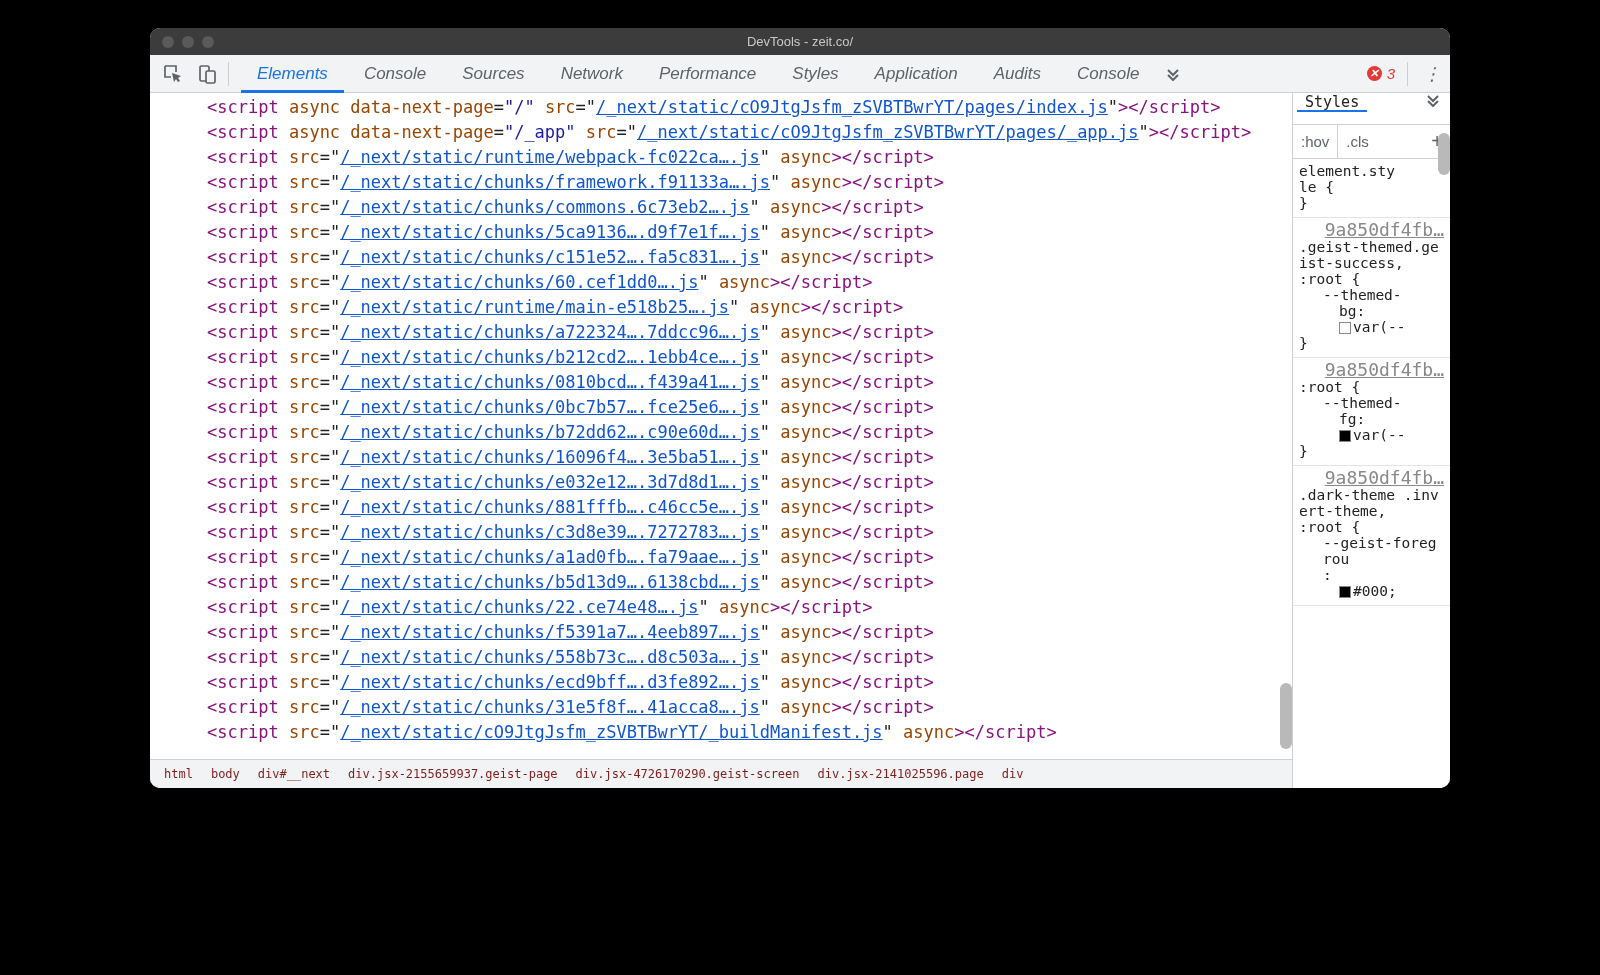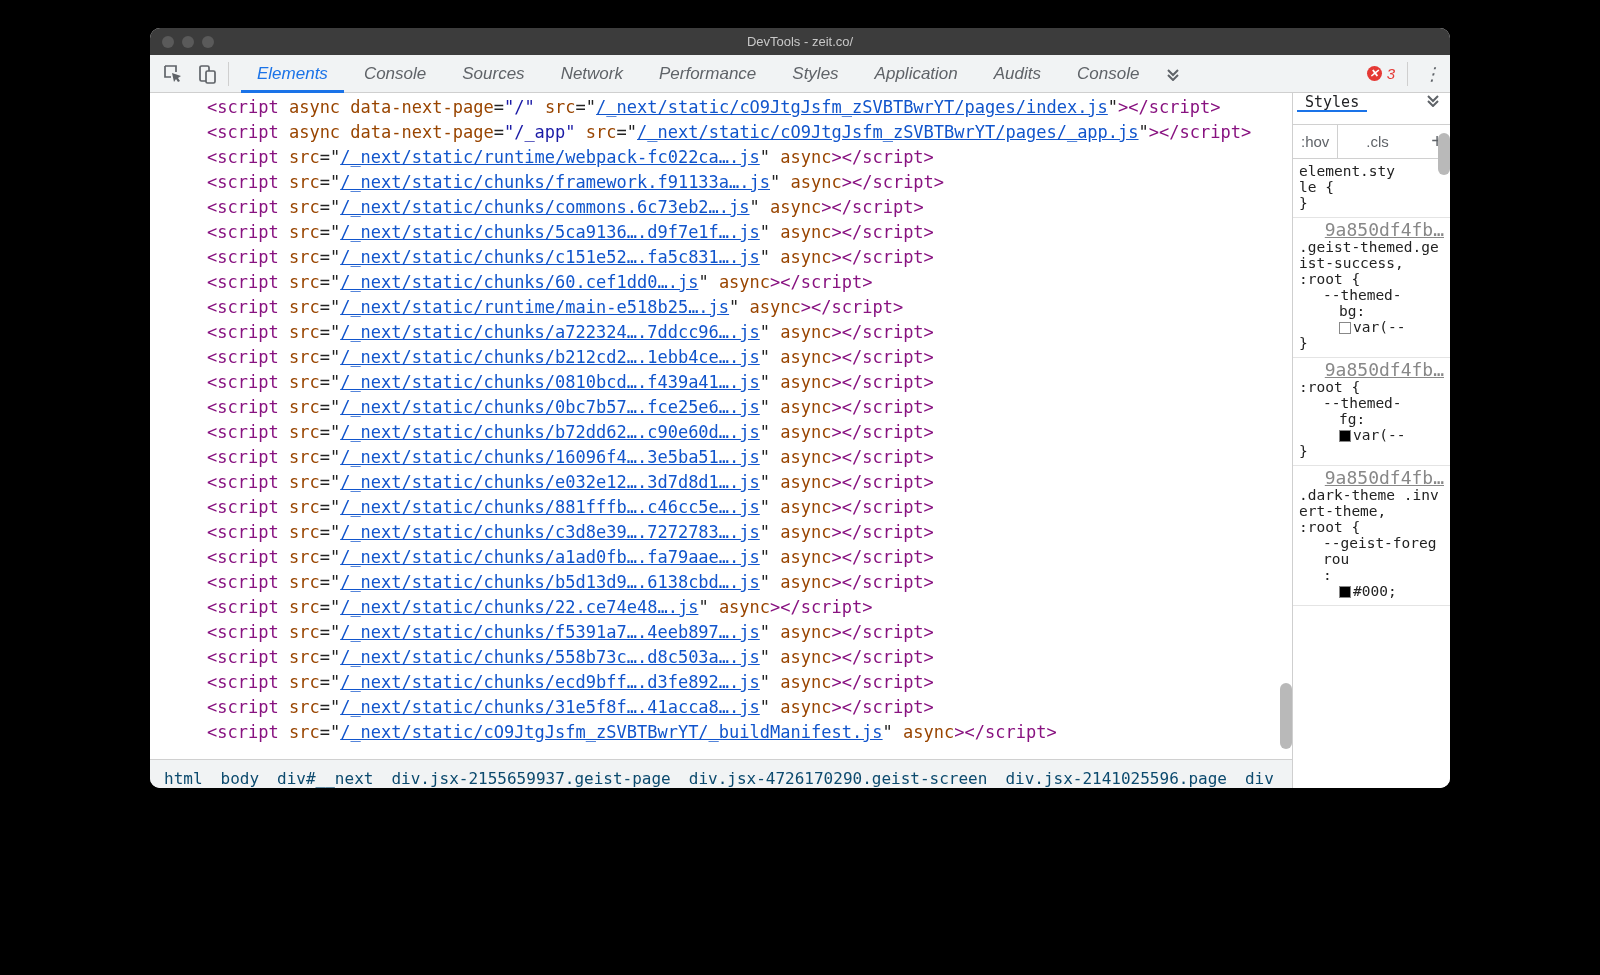--- a/index.html
+++ b/index.html
@@ -45,37 +45,37 @@
   .source .indent{ display:inline-block; width:55px;}
   .source .line{ padding-left:0; }
   .t-tag{ color:#881280;}
   .t-attr{ color:#994500;}
   .t-punct{ color:#881280;}
   .t-str{ color:#1a1aa6;}
   .t-link{ color:#1155cc; text-decoration:underline;}
   .scroll-thumb{ position:absolute; right:0; width:12px; height:66px; background:#b9b9b9; border-radius:6px; top:590px;}
   .breadcrumbs{
     height:29px; border-top:1px solid #d0d0d0; background:#f1f3f4;
-    display:flex; align-items:flex-end; gap:18px; padding:0 14px;
-    font-family: ui-monospace, Menlo, monospace; font-size:16px; color:#0c4a6e;
+    display:flex; align-items:center; gap:18px; padding:0 14px;
+    font-family: ui-monospace, Menlo, monospace; font-size:12px; color:#7f1d1d;
     flex:none; white-space:nowrap; overflow:hidden;
   }
   
   .styles-panel{
     width:158px; flex:none; border-left:1px solid #cfcfcf; display:flex;
     flex-direction:column; background:#fff; font-family: ui-monospace, Menlo, monospace;
     font-size:15px; position:relative;
   }
   .sp-tabs{ height:32px; border-bottom:1px solid #d0d0d0; display:flex; align-items:flex-start;gap:40px;}
   .sp-tab{ padding:0 12px; display:flex; align-items:center; color:#5f6368; position:relative;}
   .sp-tab.active{ color:#202124;}
   .sp-tab.active::after{content:""; position:absolute; left:4px; right:4px; bottom:-1px; height:2px; background:#1a73e8;}
   .sp-more{ margin-left:auto; width:34px; display:flex; align-items:center; justify-content:center; color:#5f6368;}
   .filter-row{ height:34px; border-bottom:1px solid #d0d0d0; display:flex; align-items:center;
-    font-family:-apple-system, sans-serif; font-size:15px; color:#5f6368;gap:20px;}
+    font-family:-apple-system, sans-serif; font-size:15px; color:#5f6368;}
   .filter-row .hov{ padding:0 8px; border-right:1px solid #d0d0d0; height:100%; display:flex; align-items:center;}
   .filter-row .cls{ padding:0 8px; height:100%; display:flex; align-items:center;}
   .filter-row .plus{ margin-left:auto; width:26px; text-align:center; font-size:20px;}
   .rules{ flex:1; overflow:hidden; font-size:14.5px; line-height:16px; color:#222;}
   .rule-block{ border-bottom:1px solid #e4e4e4; padding:4px 6px 6px 6px; word-break:break-all;}
   .rule-src{ color:#888; text-align:right; text-decoration:underline; font-size:18px; margin-bottom:1px;}
   .sw{ display:inline-block; width:12px; height:12px; border:1px solid #888; vertical-align:-2px; margin-right:2px;}
   .sw.white{ background:#fff;}
   .sw.black{ background:#000;}
   .prop-ind{ padding-left:24px;}

